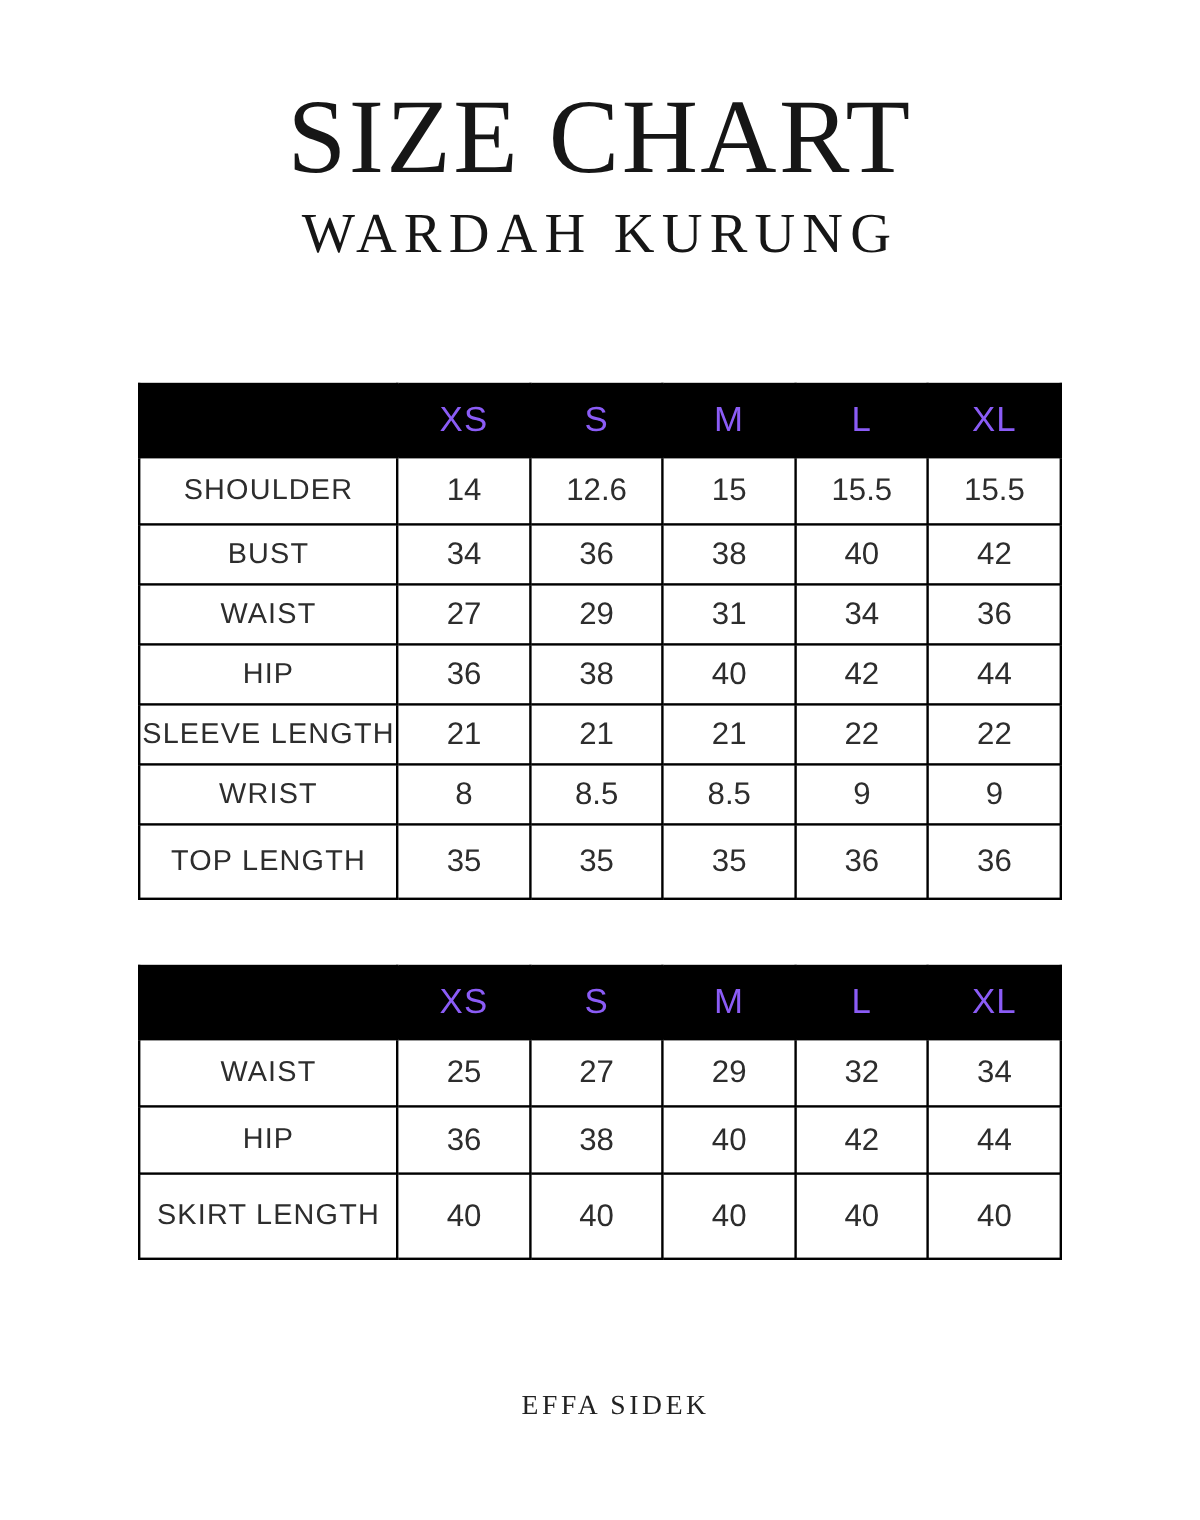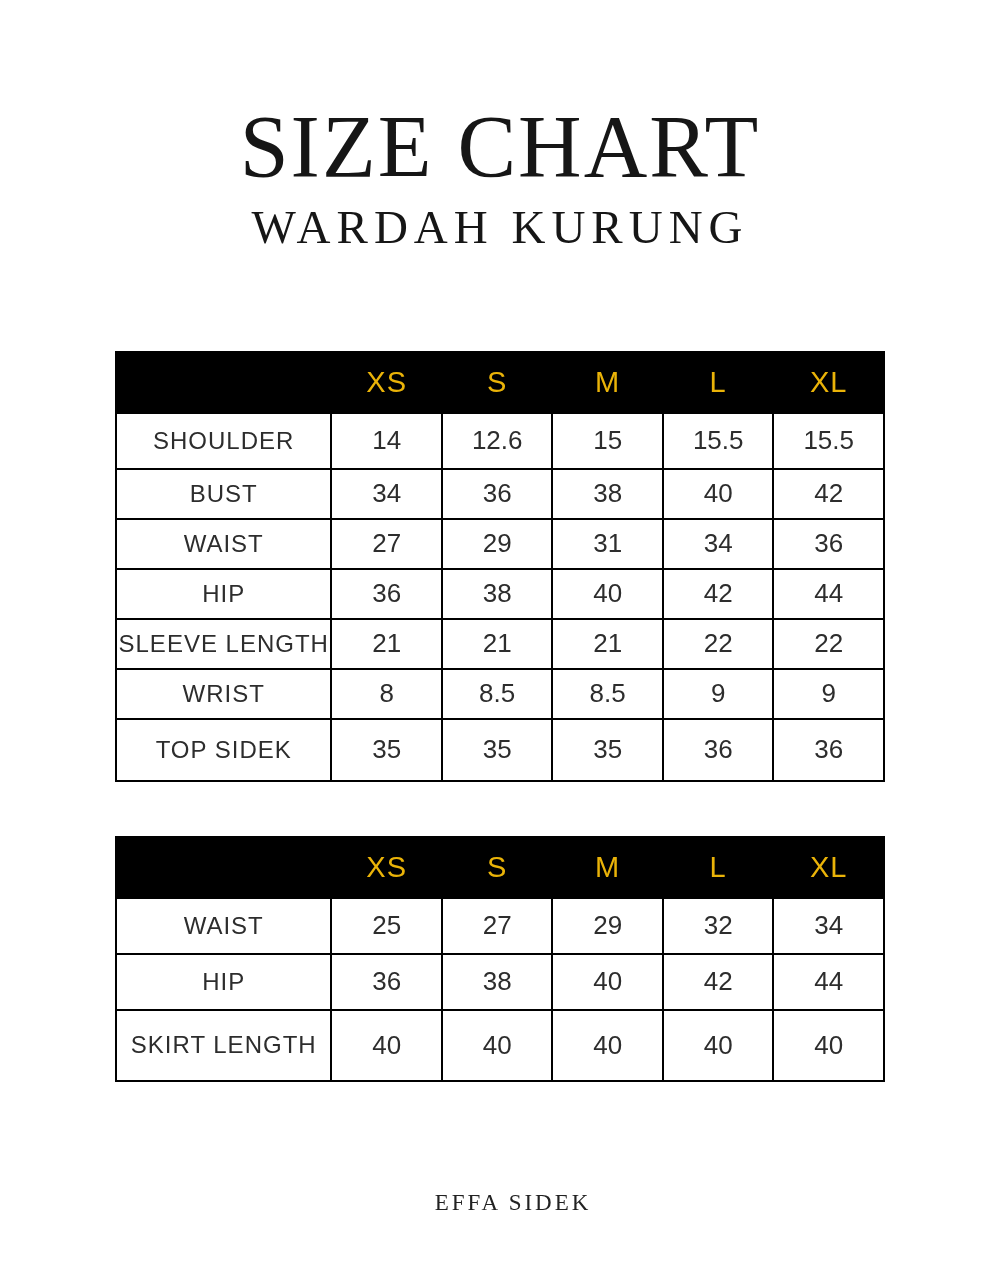--- a/index.html
+++ b/index.html
@@ -5,21 +5,21 @@
   * { margin: 0; padding: 0; box-sizing: border-box; }
   html, body { width: 1000px; }
   body {
     width: 1000px;
     height: 1267px;
     background: #ffffff;
     font-family: "Liberation Sans", "DejaVu Sans", sans-serif;
     color: #1c1c1c;
     overflow: hidden;
   }
-  .doc-header { text-align: center; padding-top: 102px; }
+  .doc-header { text-align: center; padding-top: 70px; }
   .title {
     font-family: "Liberation Serif", "DejaVu Serif", serif;
     font-size: 88px;
     line-height: 1.02;
     letter-spacing: 2px;
     font-weight: 400;
     color: #161616;
     white-space: nowrap;
   }
   .subtitle {
@@ -41,21 +41,21 @@
   }
   table.size-table col.label-col { width: 28.05%; }
   table.size-table col.size-col { width: 14.39%; }
   table.size-table th, table.size-table td {
     border: 2px solid #000000;
     text-align: center;
     vertical-align: middle;
   }
   table.size-table thead th {
     background: #000000;
-    color: #eab308;
+    color: #8b5cf6;
     border-color: #000000;
     height: 61px;
     font-weight: 400;
     font-size: 29px;
     letter-spacing: 1px;
   }
   table.size-table td {
     font-size: 26px;
     color: #2d2d2d;
   }
@@ -150,21 +150,21 @@
     </tr>
     <tr>
       <td class="row-label">WRIST</td>
       <td>8</td>
       <td>8.5</td>
       <td>8.5</td>
       <td>9</td>
       <td>9</td>
     </tr>
     <tr>
-      <td class="row-label">TOP SIDEK</td>
+      <td class="row-label">TOP LENGTH</td>
       <td>35</td>
       <td>35</td>
       <td>35</td>
       <td>36</td>
       <td>36</td>
     </tr>
   </tbody>
 </table>
 
 <table class="size-table" id="table-skirt">

